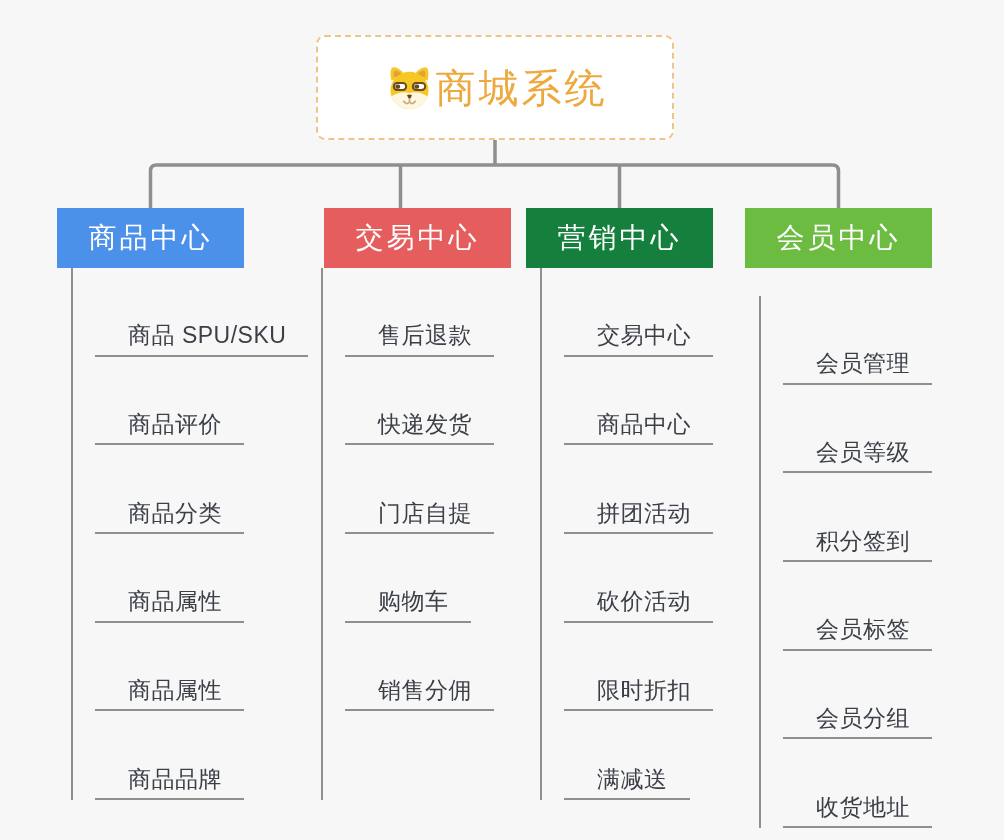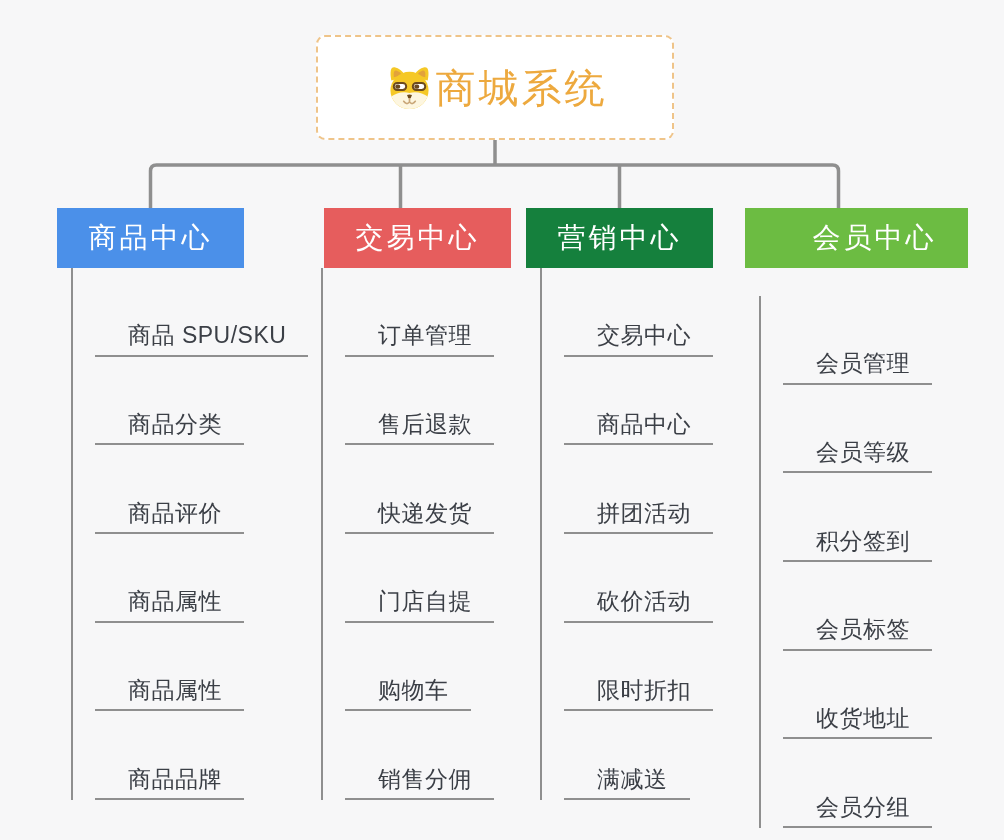--- a/index.html
+++ b/index.html
@@ -44,21 +44,21 @@
     display:flex;align-items:center;justify-content:center;
     color:#FFFFFF;
     font-size:28px;
     letter-spacing:3px;
     z-index:2;
     white-space:nowrap;
   }
   .branch-0{left:57px;background:#4B90E9;}
   .branch-1{left:324px;background:#E65D5D;}
   .branch-2{left:526px;background:#EFAE3D;}
-  .branch-3{left:745px;background:#6CBC42;padding-left:36px;}
+  .branch-3{left:745px;background:#6CBC42;}
   
   .child-column{
     position:absolute;
     top:268px;height:532px;
     border-left:2px solid #8F8F8F;
     box-sizing:content-box;
     display:flex;flex-direction:column;
     align-items:flex-start;
     z-index:1;
     padding-left:22px;
@@ -132,41 +132,38 @@
   </div>
   <div class="branch-topic branch-3" style="background: rgb(108, 188, 66);">
     <span>会员中心</span>
   </div>
 
   <div class="child-column col-0">
     <div class="child-item">
         <span>商品 SPU/SKU</span>
       </div>
     <div class="child-item">
+        <span>商品评价</span>
+      </div>
+    <div class="child-item">
         <span>商品分类</span>
       </div>
     <div class="child-item">
-        <span>商品评价</span>
-      </div>
-    <div class="child-item">
         <span>商品属性</span>
       </div>
     <div class="child-item">
         <span>商品属性</span>
       </div>
     <div class="child-item">
         <span>商品品牌</span>
       </div>
   </div>
 
   <div class="child-column col-1">
     <div class="child-item">
-        <span>订单管理</span>
-      </div>
-    <div class="child-item">
         <span>售后退款</span>
       </div>
     <div class="child-item">
         <span>快递发货</span>
       </div>
     <div class="child-item">
         <span>门店自提</span>
       </div>
     <div class="child-item">
         <span>购物车</span>
@@ -204,20 +201,20 @@
     <div class="child-item">
         <span>会员等级</span>
       </div>
     <div class="child-item">
         <span>积分签到</span>
       </div>
     <div class="child-item">
         <span>会员标签</span>
       </div>
     <div class="child-item">
+        <span>会员分组</span>
+      </div>
+    <div class="child-item">
         <span>收货地址</span>
       </div>
-    <div class="child-item">
-        <span>会员分组</span>
-      </div>
   </div>
 
 </div>
 
 </body></html>

